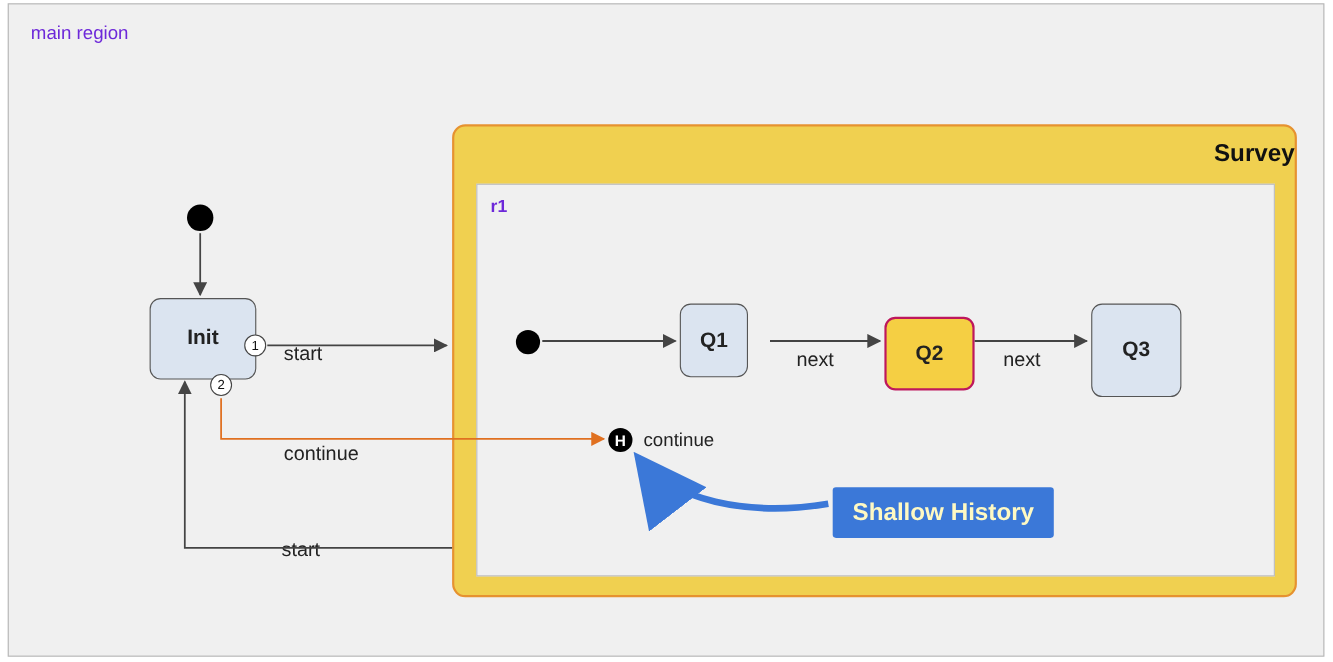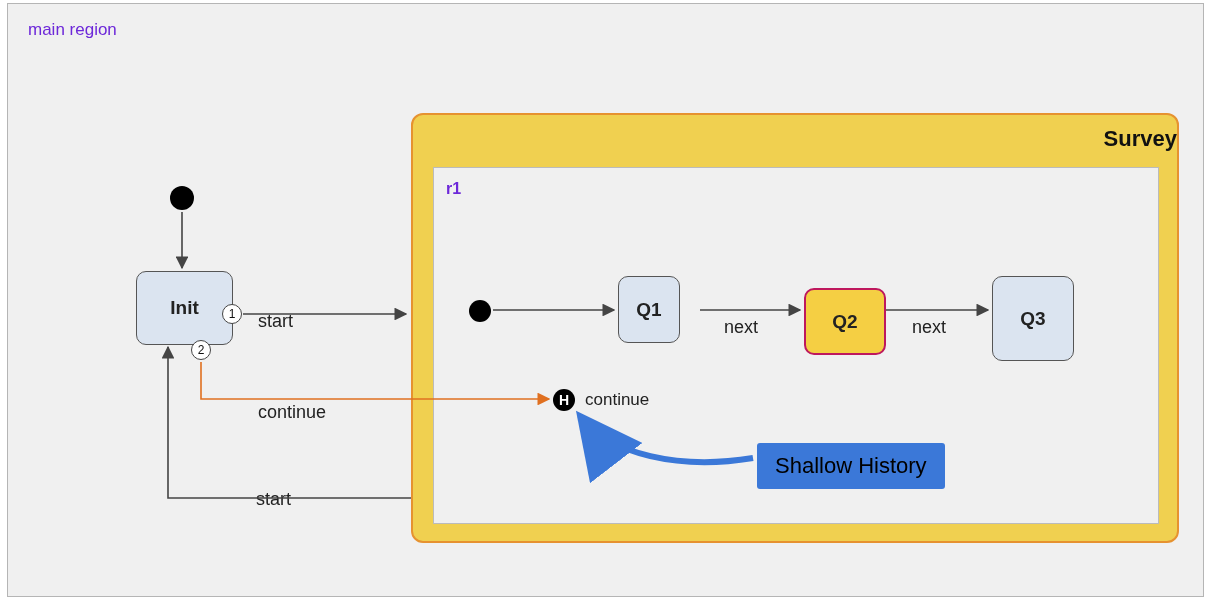--- a/index.html
+++ b/index.html
@@ -102,23 +102,23 @@
     margin-top: 22px;
   }
   .history-label {
     position: absolute;
     font-size: 17px;
     color: #222;
   }
   .callout {
     position: absolute;
     background: #3b78d8;
-    color: #000000;
+    color: #fef9c3;
     font-size: 22px;
-    font-weight: 400;
+    font-weight: 700;
     padding: 10px 18px;
     border-radius: 3px;
   }
   svg.edges {
     position: absolute;
     left: 0;
     top: 0;
     pointer-events: none;
   }
 </style>

